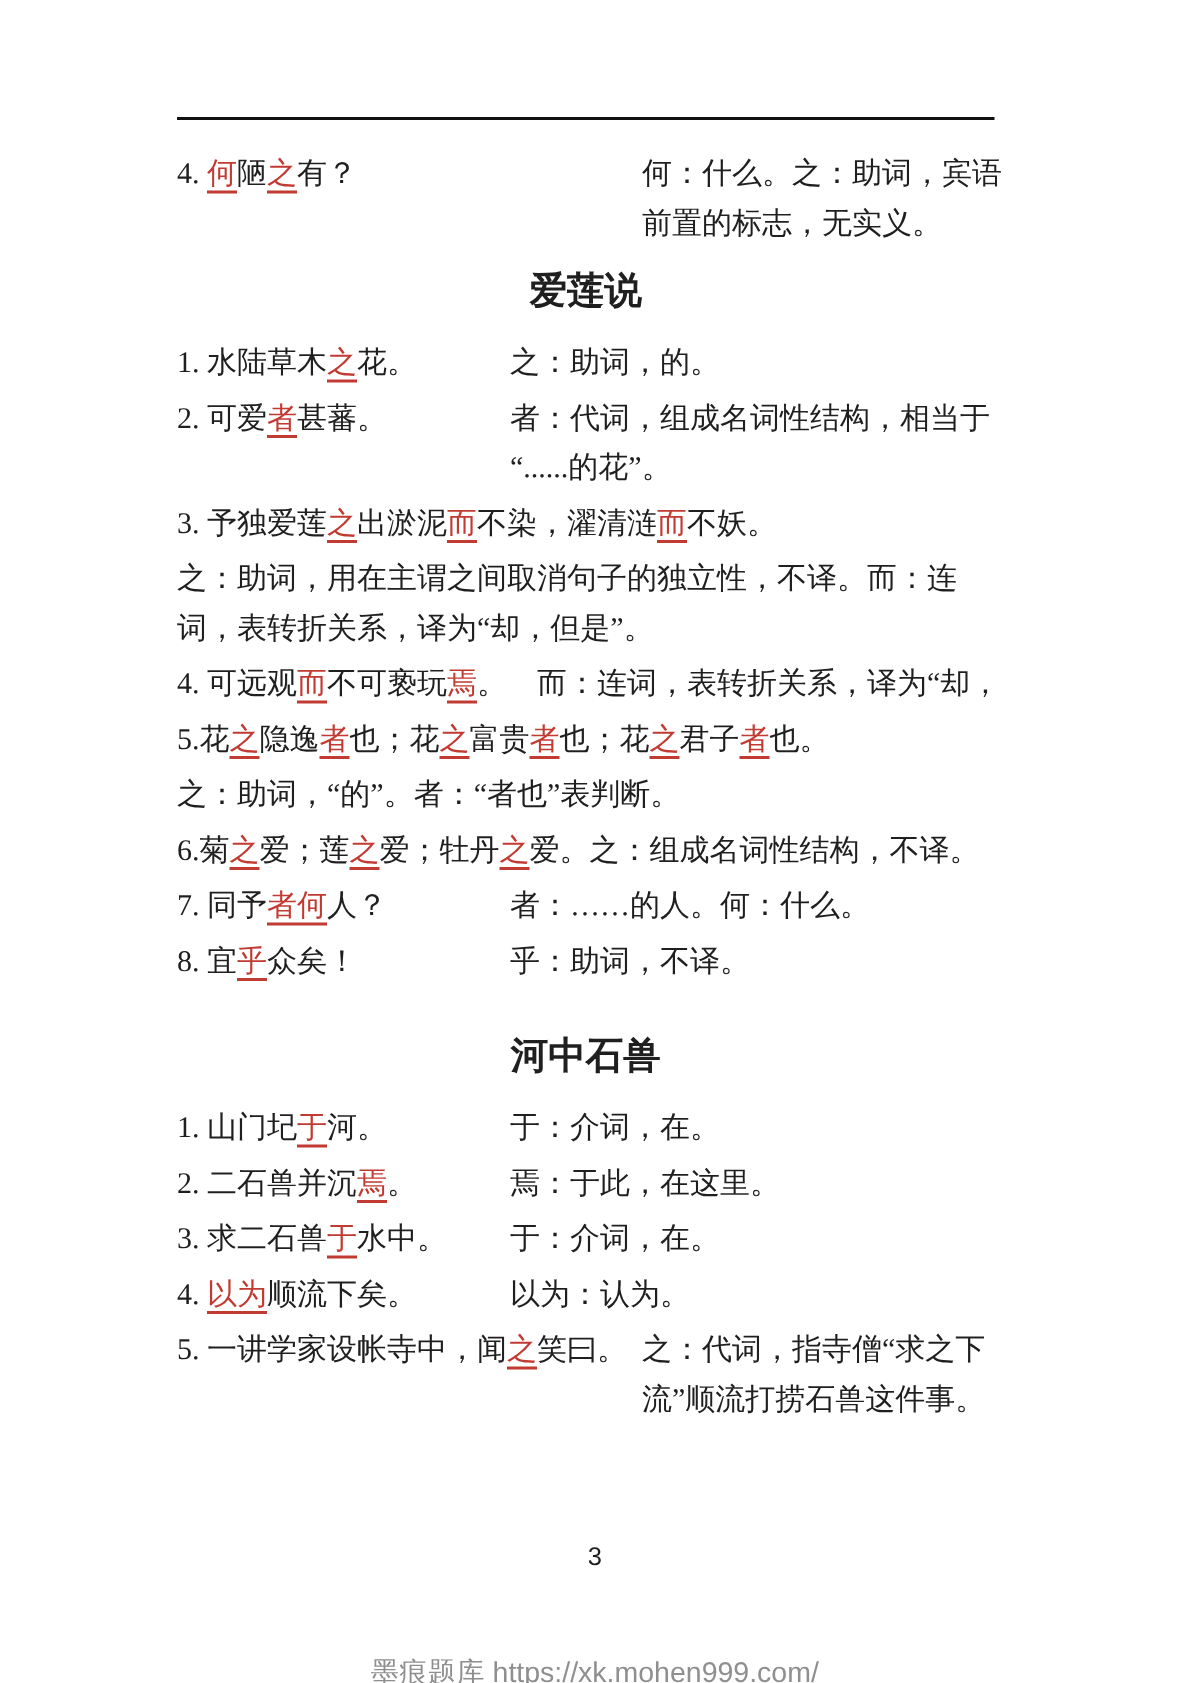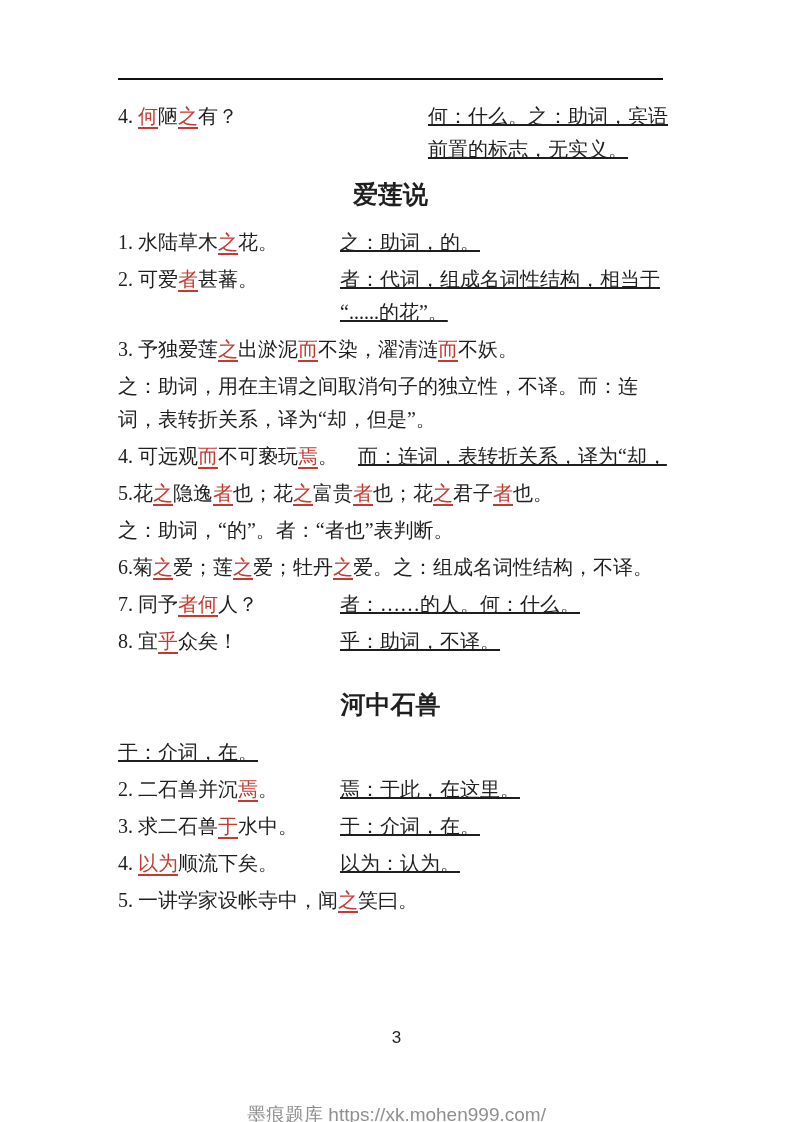--- a/index.html
+++ b/index.html
@@ -37,21 +37,20 @@
     flex: 0 0 222px;
     white-space: nowrap;
     line-height: 33px;
   }
   .row.mid .left  { flex-basis: 240px; }
   .row.wide .left { flex-basis: 310px; }
   .row .right {
     flex: 1;
     white-space: nowrap;
     line-height: 33px;
-    text-decoration: underline;
   }
   .line {
     white-space: nowrap;
     line-height: 33px;
     margin-bottom: 4px;
   }
   .intro-row { margin-top: 20px; }
   .section-title {
     text-align: center;
     font-weight: bold;
@@ -134,40 +133,42 @@
     </div>
 
     <div class="row">
       <p class="left"><span>8. 宜</span><span class="hl">乎</span><span>众矣！</span></p>
       <p class="right"><span>乎：助词，不译。</span></p>
     </div>
 
     <h2 class="section-title second">河中石兽</h2>
 
     <div class="row">
+      <p class="left"><span>1. 山门圮</span><span class="hl">于</span><span>河。</span></p>
       <p class="right"><span>于：介词，在。</span></p>
     </div>
 
     <div class="row">
       <p class="left"><span>2. 二石兽并沉</span><span class="hl">焉</span><span>。</span></p>
       <p class="right"><span>焉：于此，在这里。</span></p>
     </div>
 
     <div class="row">
       <p class="left"><span>3. 求二石兽</span><span class="hl">于</span><span>水中。</span></p>
       <p class="right"><span>于：介词，在。</span></p>
     </div>
 
     <div class="row">
       <p class="left"><span>4. </span><span class="hl">以为</span><span>顺流下矣。</span></p>
       <p class="right"><span>以为：认为。</span></p>
     </div>
 
     <div class="row wide">
       <p class="left"><span>5. 一讲学家设帐寺中，闻</span><span class="hl">之</span><span>笑曰。</span></p>
+      <p class="right"><span>之：代词，指寺僧“求之下</span><br><span>流”顺流打捞石兽这件事。</span></p>
     </div>
 
   </div>
 
   <div class="page-number">3</div>
 
   <div class="footer">墨痕题库 https://xk.mohen999.com/</div>
 </div>
 
 </body></html>

